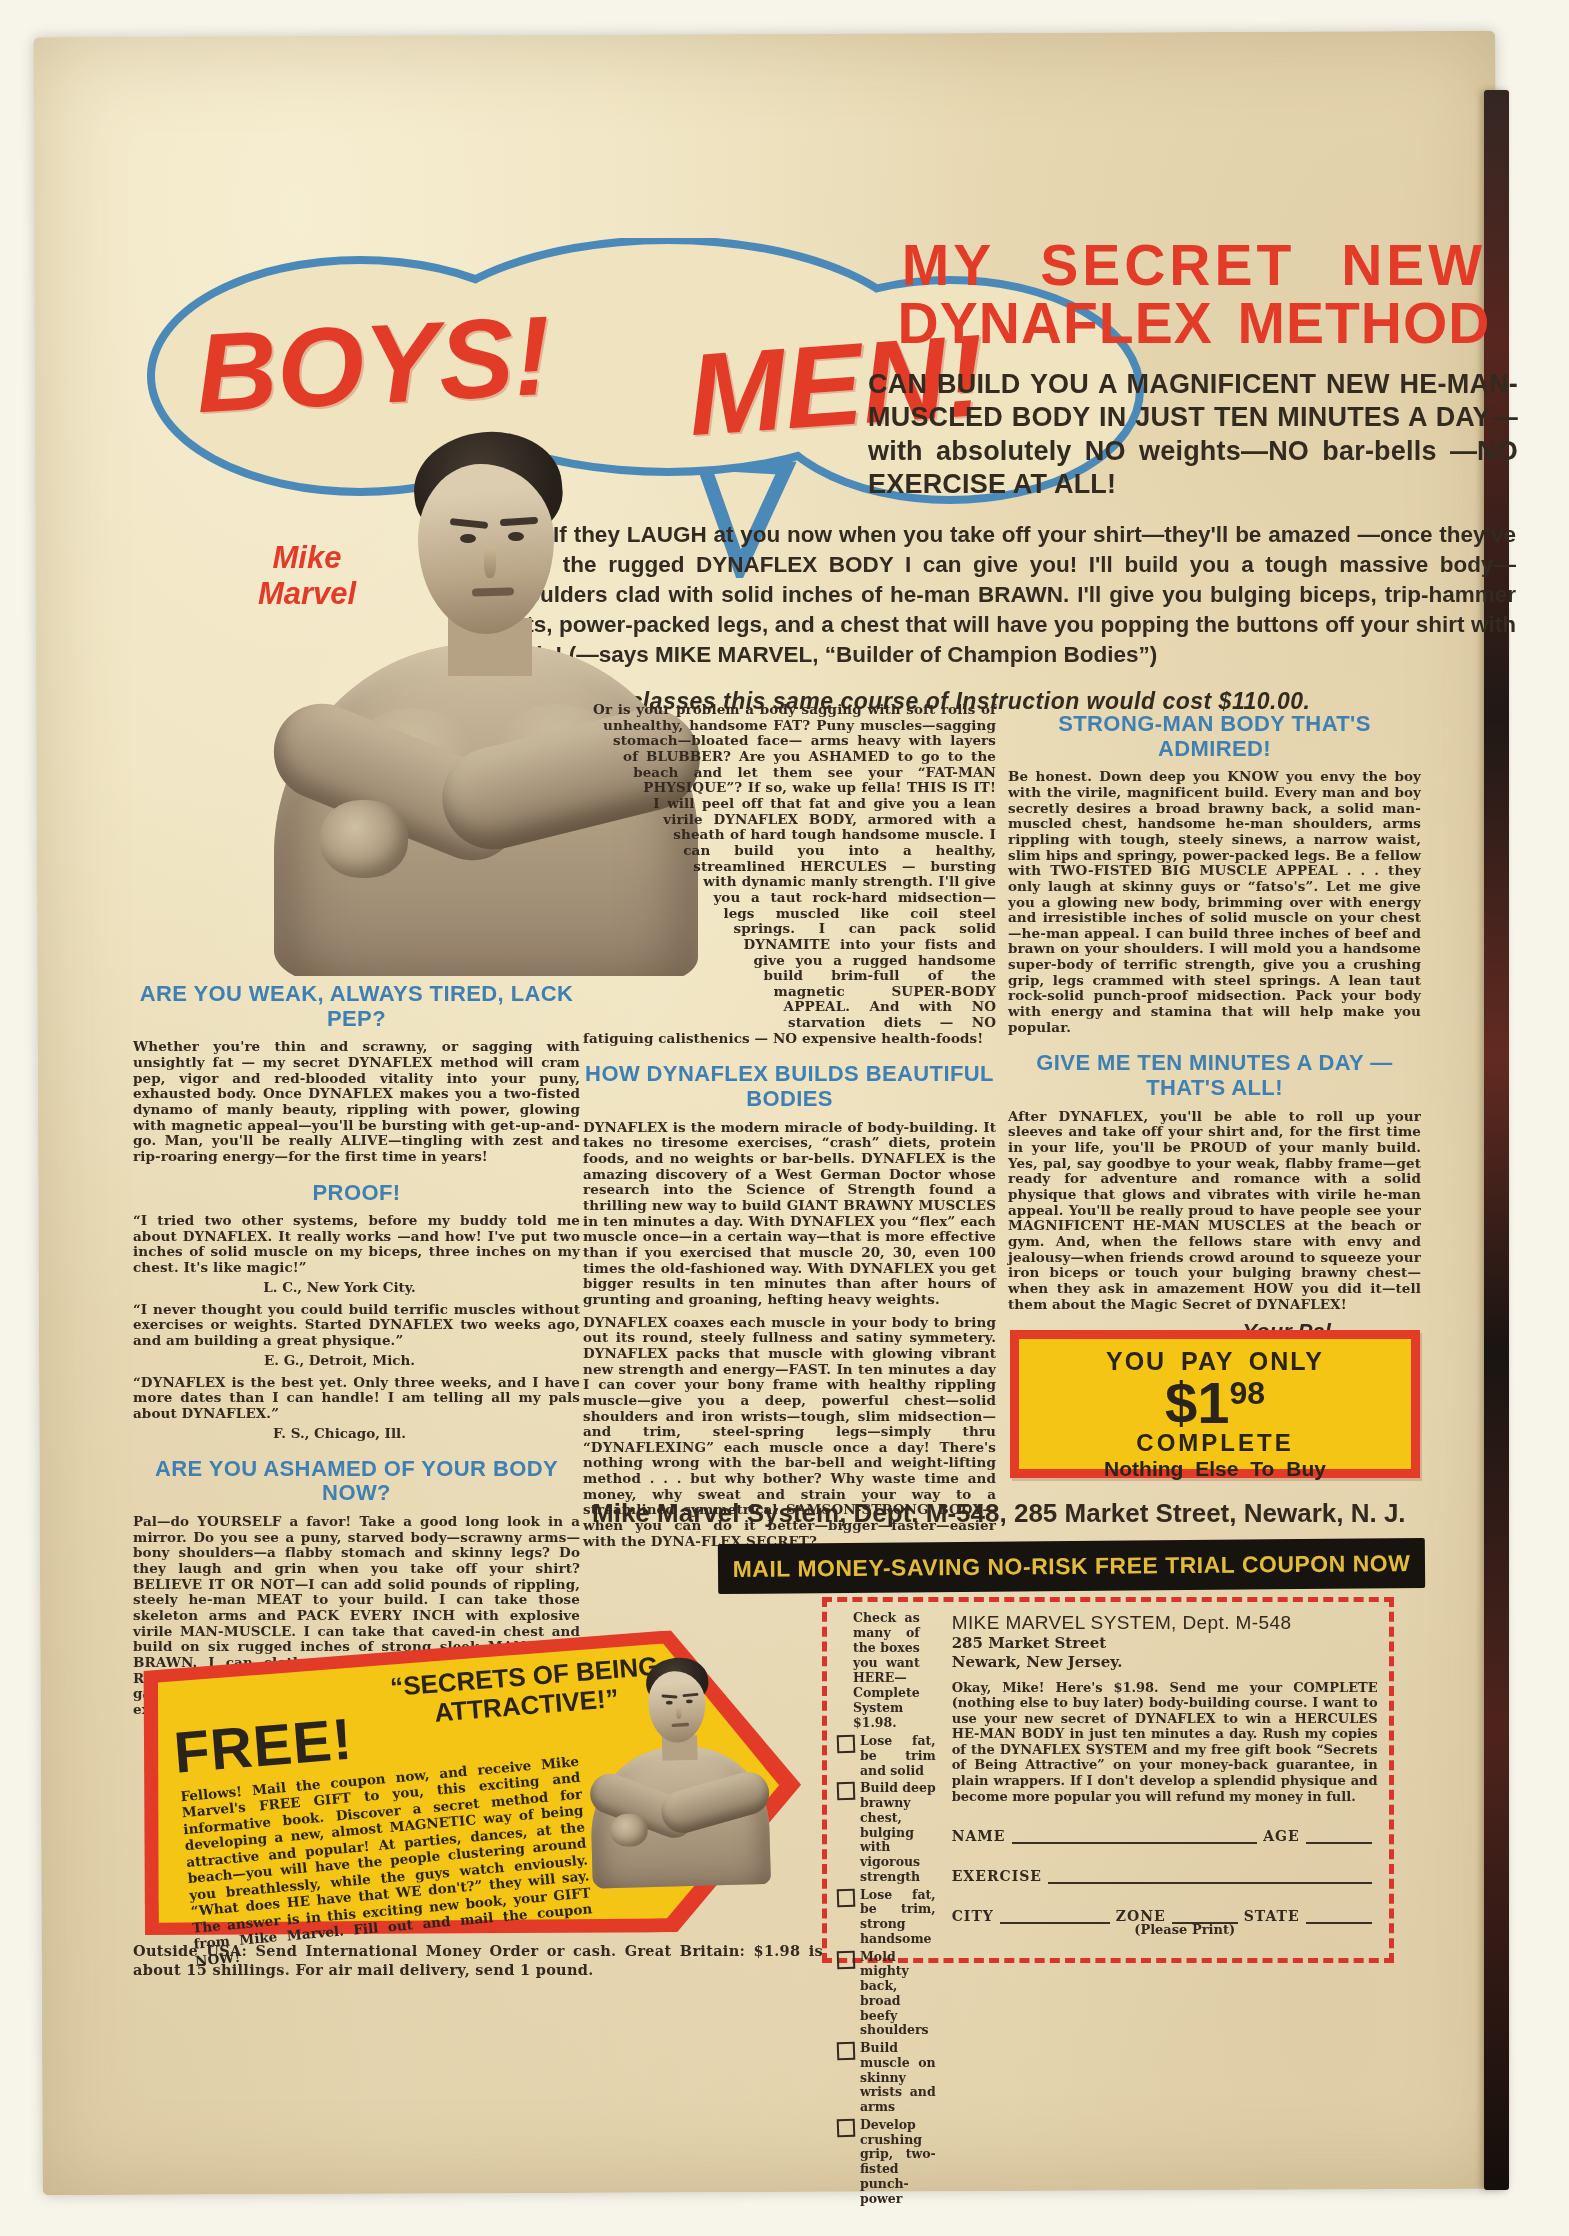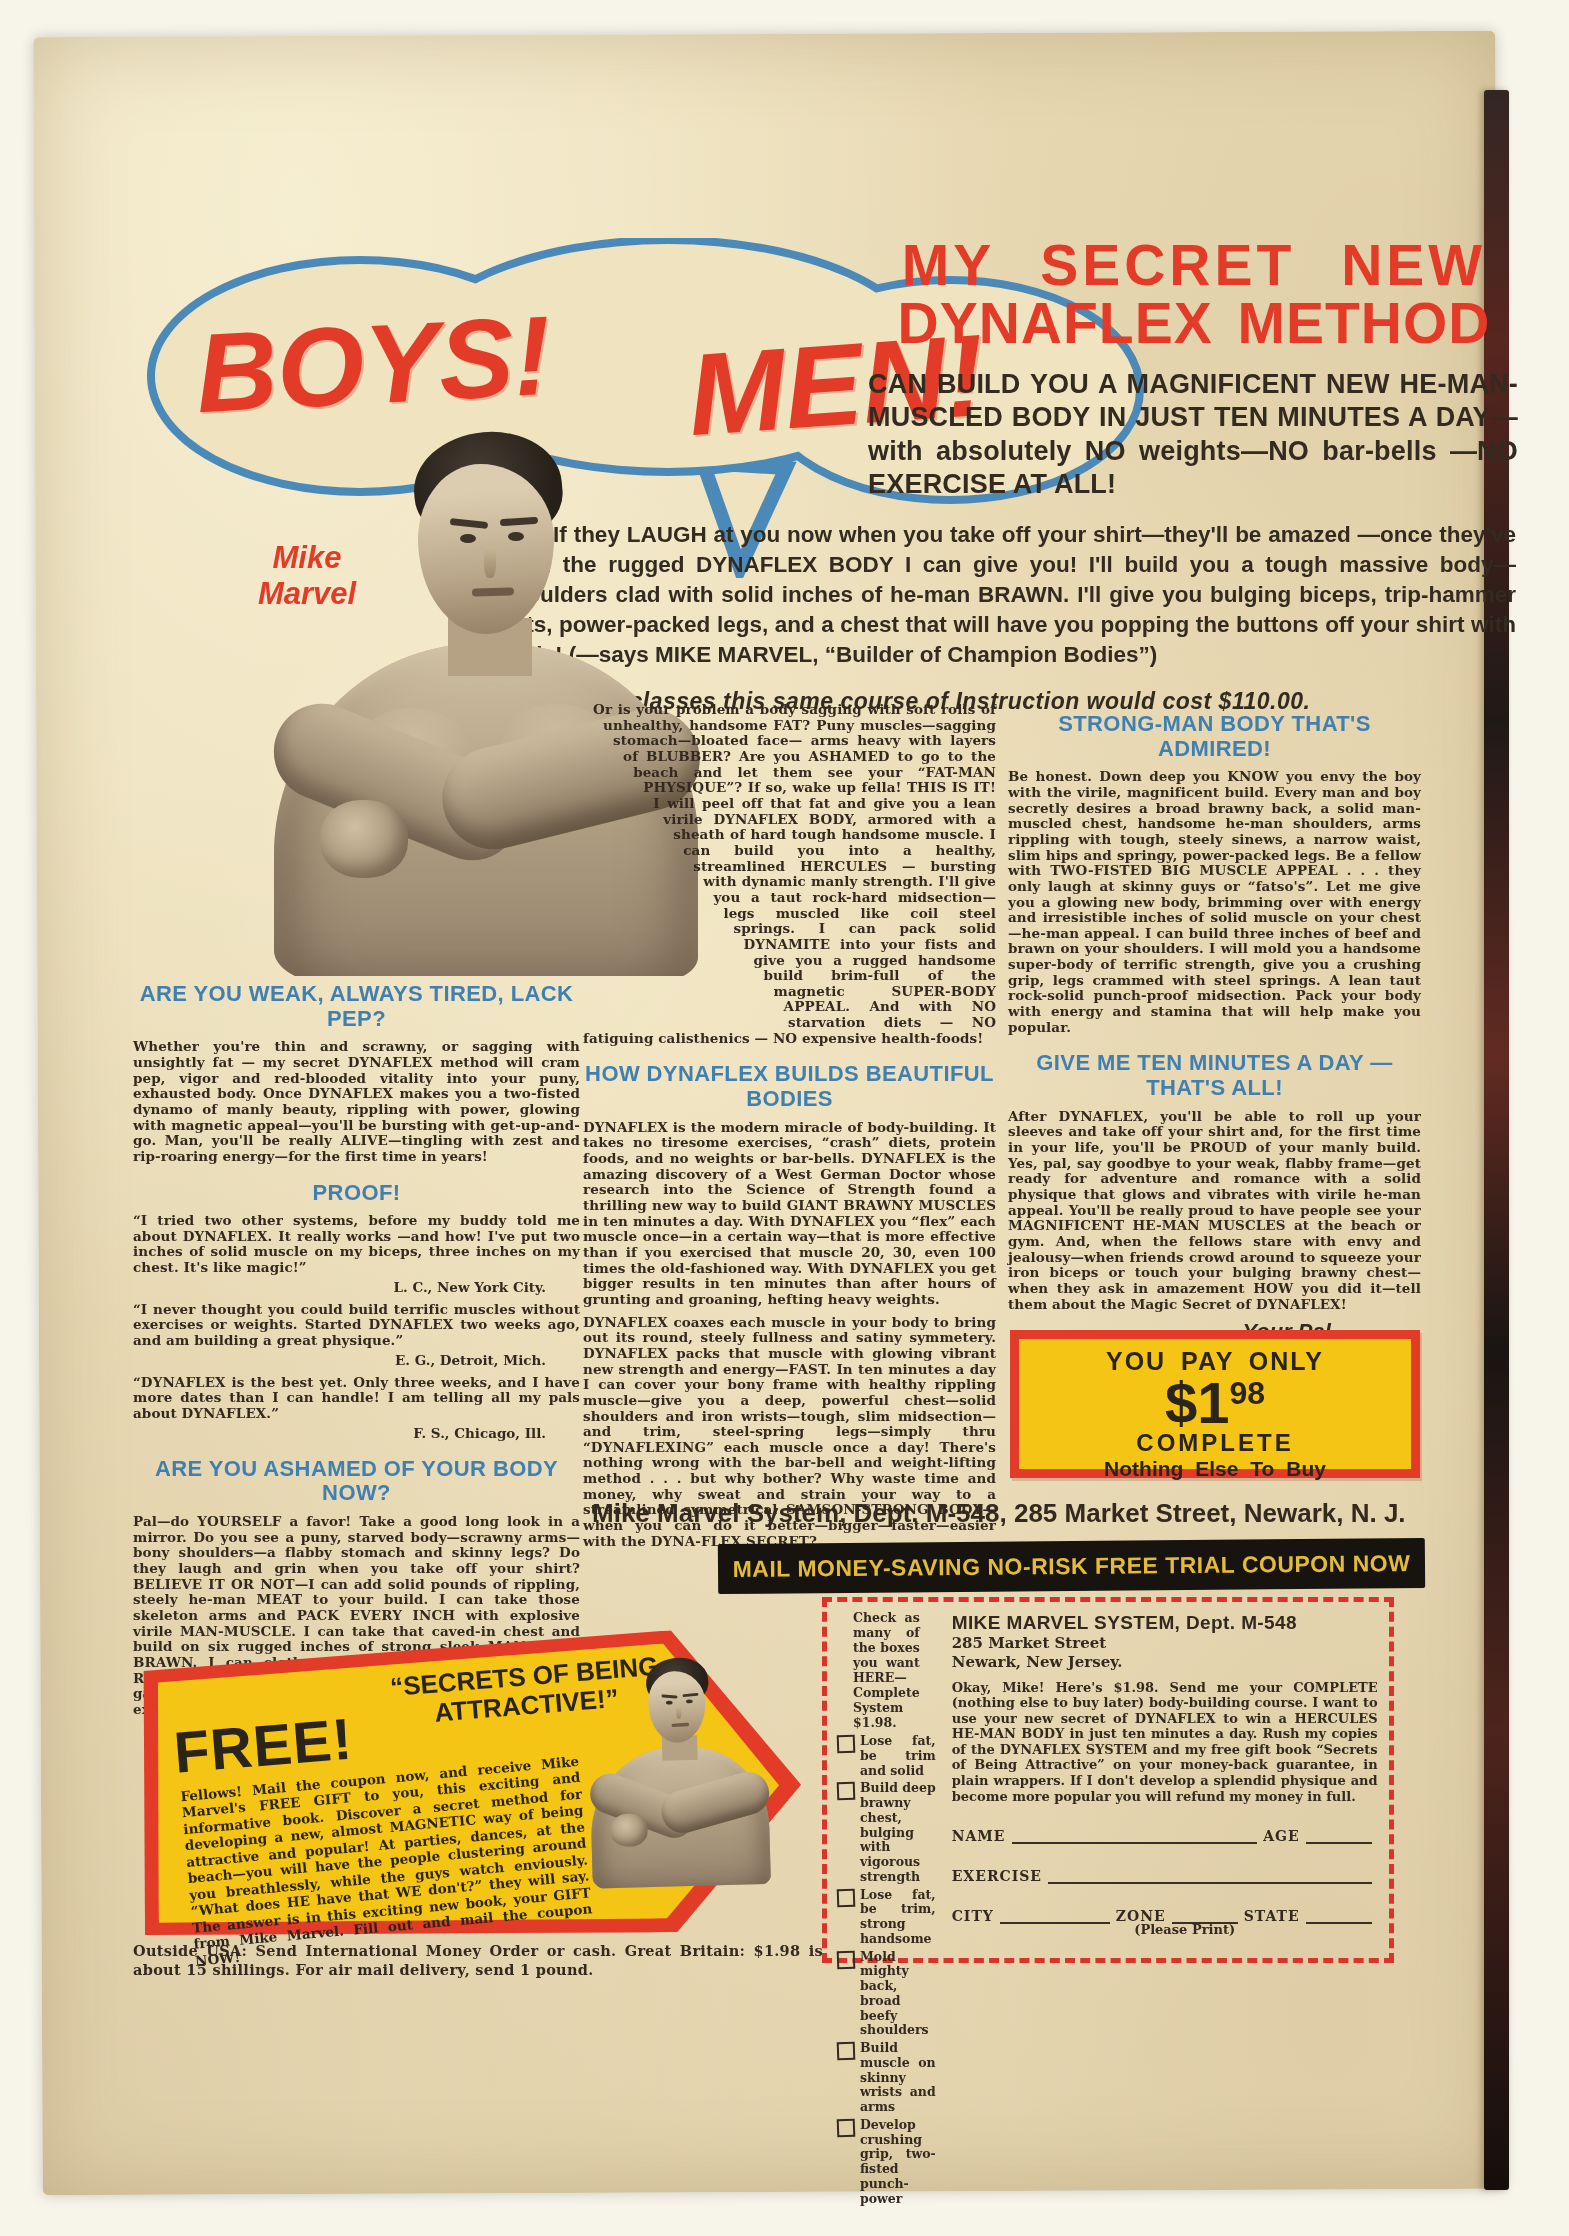--- a/index.html
+++ b/index.html
@@ -99,21 +99,21 @@
   
   .col{color:#33291f;}
   .col h3{
     font-family:"Liberation Sans",sans-serif;color:#3f7fb2;font-weight:bold;
     font-size:22px;line-height:1.12;text-align:center;margin:16px 0 8px;letter-spacing:.4px;
   }
   .col p{
     font-family:"DejaVu Serif",serif;font-weight:bold;font-size:13.5px;line-height:1.16;
     text-align:justify;margin:0 0 7px;letter-spacing:.1px;
   }
-  .attr{display:block;text-align:right;padding-right:34px;font-family:"DejaVu Serif",serif;
+  .attr{display:block;text-align:center;padding-right:34px;font-family:"DejaVu Serif",serif;
     font-weight:bold;font-size:13.5px;margin:-4px 0 7px;color:#33291f;}
   #col-left{left:133px;top:982px;width:447px;}
   #col-left h3:first-child{margin-top:0;}
   #col-mid{left:583px;top:702px;width:413px;}
   #col-right{left:1008px;top:712px;width:413px;}
   .wrap-spacer{float:left;width:205px;height:320px;shape-outside:polygon(0 0,100% 100%,0 100%);}
   .sig{font-family:"Liberation Sans",sans-serif;font-weight:bold;}
   .sig-yourpal{text-align:right;padding-right:84px;font-size:22px;font-style:italic;margin-top:6px;}
   .sig-name{text-align:right;padding-right:18px;font-size:27px;font-style:italic;color:#e23b28;letter-spacing:1px;}
   .sig-title{text-align:center;font-size:20px;font-style:italic;margin-top:2px;}
@@ -144,21 +144,21 @@
   #coupon{
     left:822px;top:1597px;width:572px;height:366px;box-sizing:border-box;
     border:5px dashed #d9342b;display:flex;color:#33291f;
   }
   #coupon-checklist{width:168px;padding:8px 4px 0 10px;box-sizing:border-box;}
   .chk-intro{font-family:"DejaVu Serif",serif;font-weight:bold;font-size:12.5px;line-height:1.2;text-align:justify;margin:0 16px 4px;}
   .chk{display:flex;margin-bottom:3px;}
   .chk-box{flex:none;width:14px;height:14px;border:2.5px solid #33291f;margin:1px 5px 0 0;transform:rotate(-2deg);background:transparent;}
   .chk-label{font-family:"DejaVu Serif",serif;font-weight:bold;font-size:12.5px;line-height:1.18;text-align:justify;}
   #coupon-main{flex:1;padding:10px 14px 0 12px;box-sizing:border-box;}
-  .coupon-company{font-size:19px;font-weight:bold;letter-spacing:.4px;}
+  .coupon-company{font-size:19px;font-weight:normal;letter-spacing:.4px;}
   .coupon-addr{font-family:"DejaVu Serif",serif;font-weight:bold;font-size:15px;line-height:1.25;}
   .coupon-body{font-family:"DejaVu Serif",serif;font-weight:bold;font-size:13px;line-height:1.2;text-align:justify;margin-top:8px;}
   .field-row{display:flex;align-items:flex-end;margin-top:24px;font-family:"DejaVu Serif",serif;font-weight:bold;font-size:14px;}
   .field-row .lbl{flex:none;letter-spacing:1px;}
   .fline{border-bottom:2.5px solid #3a2f24;height:14px;margin:0 6px;}
   .fline.grow{flex:1;}
   .fline.short{width:66px;}
   .fline.med{width:110px;}
   .please-print{text-align:center;font-family:"DejaVu Serif",serif;font-weight:bold;font-size:13px;margin-top:-2px;padding-left:40px;}
 

